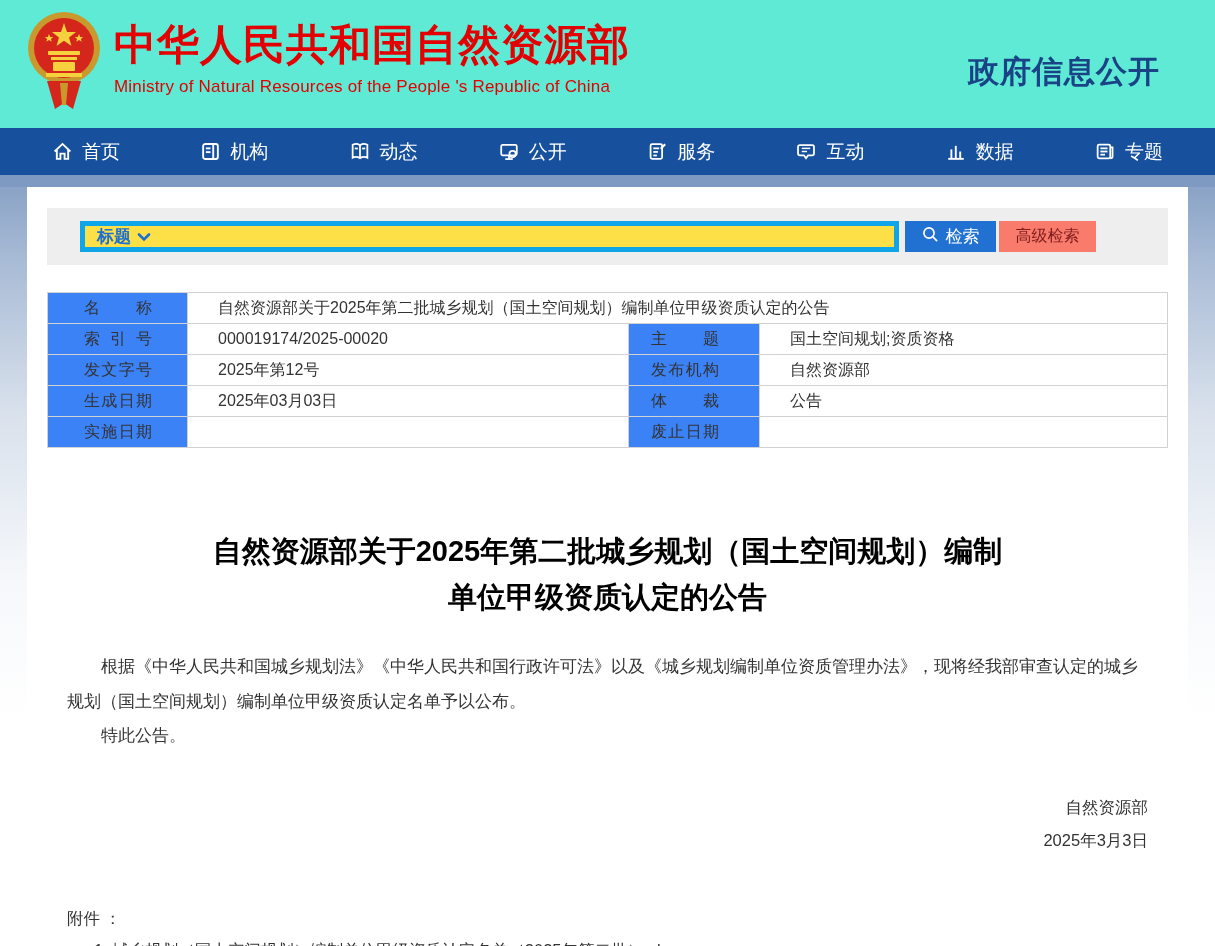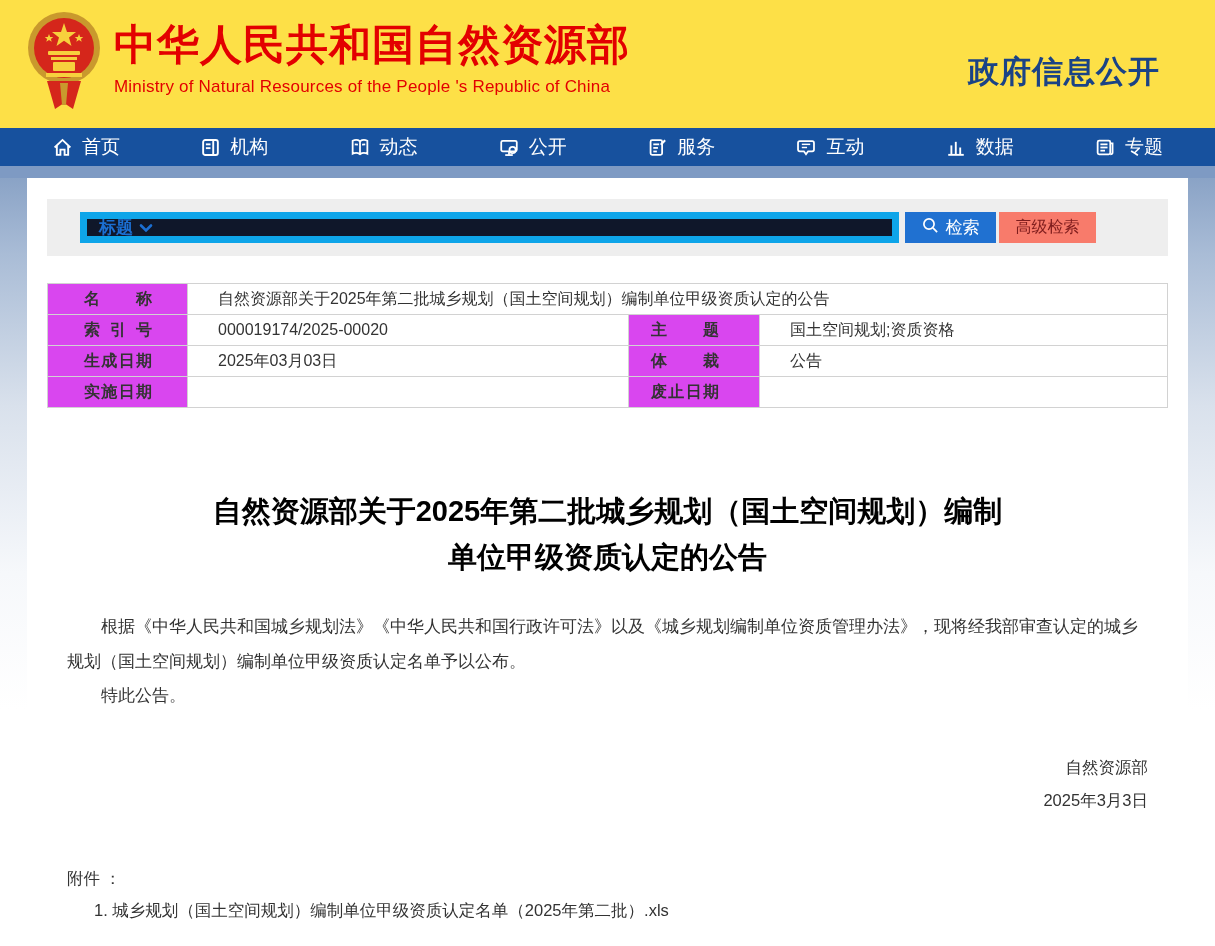--- a/index.html
+++ b/index.html
@@ -1,48 +1,48 @@
 <!DOCTYPE html>
 <html><head>
 <meta charset="utf-8">
 <style>
   * { margin:0; padding:0; box-sizing:border-box; }
   html,body { width:1215px; height:946px; overflow:hidden; }
   body { font-family:"Liberation Sans","DejaVu Sans",sans-serif; background:#fff; color:#333; }
 
   
-  .site-header { position:relative; height:128px; background:#fde047; }
+  .site-header { position:relative; height:128px; background:#5eead4; }
   .emblem { position:absolute; left:27px; top:11px; width:74px; height:104px; }
   .brand { position:absolute; left:114px; top:22px; }
   .brand-title { font-size:42px; font-weight:bold; color:#e30000; letter-spacing:1px; line-height:1.1; }
   .brand-sub { font-size:17px; color:#e30000; margin-top:9px; letter-spacing:0.2px; }
   .section-title { position:absolute; right:55px; top:51px; font-size:31px; font-weight:bold; color:#1a4386; letter-spacing:1px; }
 
   
-  .main-nav { height:38px; background:#17519e; display:flex; align-items:center; justify-content:space-between; padding:0 52px 0 52px; }
+  .main-nav { height:47px; background:#17519e; display:flex; align-items:center; justify-content:space-between; padding:0 52px 0 52px; }
   .nav-item { display:flex; align-items:center; gap:9px; color:#fff; font-size:19px; text-decoration:none; cursor:pointer; }
   .nav-item svg { display:block; }
   .nav-strip { height:12px; background:#7e9ac3; }
 
   
   .main-area { height:759px; background:linear-gradient(180deg,#8aa3c6 0%,#a9bcd6 10%,#d9e1ec 30%,#f6f8fb 52%,#ffffff 70%); }
   .panel { background:#fff; margin:0 27px; height:100%; padding-top:21px; }
 
   
   .search-section { margin:0 20px; background:#eeeeee; height:57px; display:flex; align-items:center; padding:0 70px 0 33px; }
-  .search-field { flex:0 0 819px; height:31px; background:#0f172a; border:7px solid #0ea5e9; display:flex; align-items:center; padding:0 12px; }
+  .search-field { flex:0 0 819px; height:31px; background:#fde047; border:5px solid #0ea5e9; display:flex; align-items:center; padding:0 12px; }
   .field-selector { display:flex; align-items:center; gap:6px; color:#1b6fd3; font-weight:bold; font-size:17px; cursor:pointer; }
   .search-input { border:none; outline:none; flex:1; height:100%; font-size:15px; background:transparent; }
   .btn-search { margin-left:6px; width:91px; height:31px; background:#2071d1; color:#fff; border:none; font-size:17px; display:flex; align-items:center; justify-content:center; gap:7px; cursor:pointer; }
   .btn-advanced { margin-left:3px; width:97px; height:31px; background:#f87b6b; color:#7f1d1d; border:none; font-size:16px; cursor:pointer; }
 
   
   .meta-table { margin:27px 20px 0 20px; border-collapse:collapse; width:1121px; table-layout:fixed; }
   .meta-table td { border:1px solid #d2d2d2; height:31px; font-size:16px; color:#333; vertical-align:middle; }
-  .meta-table td.lbl { background:#d946ef; font-weight:bold; padding-left:36px; color:#333; }
+  .meta-table td.lbl { background:#3b82f6; font-weight:normal; padding-left:36px; color:#333; }
   .meta-table td.lbl2 { padding-left:22px; }
   .meta-table td.val { background:#fff; padding-left:30px; }
   .meta-table td.val2 { }
   .jl { display:inline-block; width:68px; text-align:justify; text-align-last:justify; }
 
   
   .article { padding:0 40px; }
   .doc-title { margin:80px auto 0 auto; max-width:800px; text-align:center; font-size:29px; font-weight:bold; color:#000; line-height:1.6; font-family:"Liberation Sans","DejaVu Sans",sans-serif; }
   .doc-body { margin-top:29px; }
   .doc-body p { font-size:17px; line-height:2.05; color:#333; text-indent:2em; }
@@ -204,20 +204,26 @@
         <td class="lbl"><span class="jl">名称</span></td>
         <td class="val" colspan="3">自然资源部关于2025年第二批城乡规划（国土空间规划）编制单位甲级资质认定的公告</td>
       </tr>
       <tr>
         <td class="lbl"><span class="jl">索引号</span></td>
         <td class="val">000019174/2025-00020</td>
         <td class="lbl lbl2"><span class="jl">主题</span></td>
         <td class="val val2">国土空间规划;资质资格</td>
       </tr>
       <tr>
+        <td class="lbl"><span class="jl">发文字号</span></td>
+        <td class="val">2025年第12号</td>
+        <td class="lbl lbl2"><span class="jl">发布机构</span></td>
+        <td class="val val2">自然资源部</td>
+      </tr>
+      <tr>
         <td class="lbl"><span class="jl">生成日期</span></td>
         <td class="val">2025年03月03日</td>
         <td class="lbl lbl2"><span class="jl">体裁</span></td>
         <td class="val val2">公告</td>
       </tr>
       <tr>
         <td class="lbl"><span class="jl">实施日期</span></td>
         <td class="val"></td>
         <td class="lbl lbl2"><span class="jl">废止日期</span></td>
         <td class="val val2"></td>

